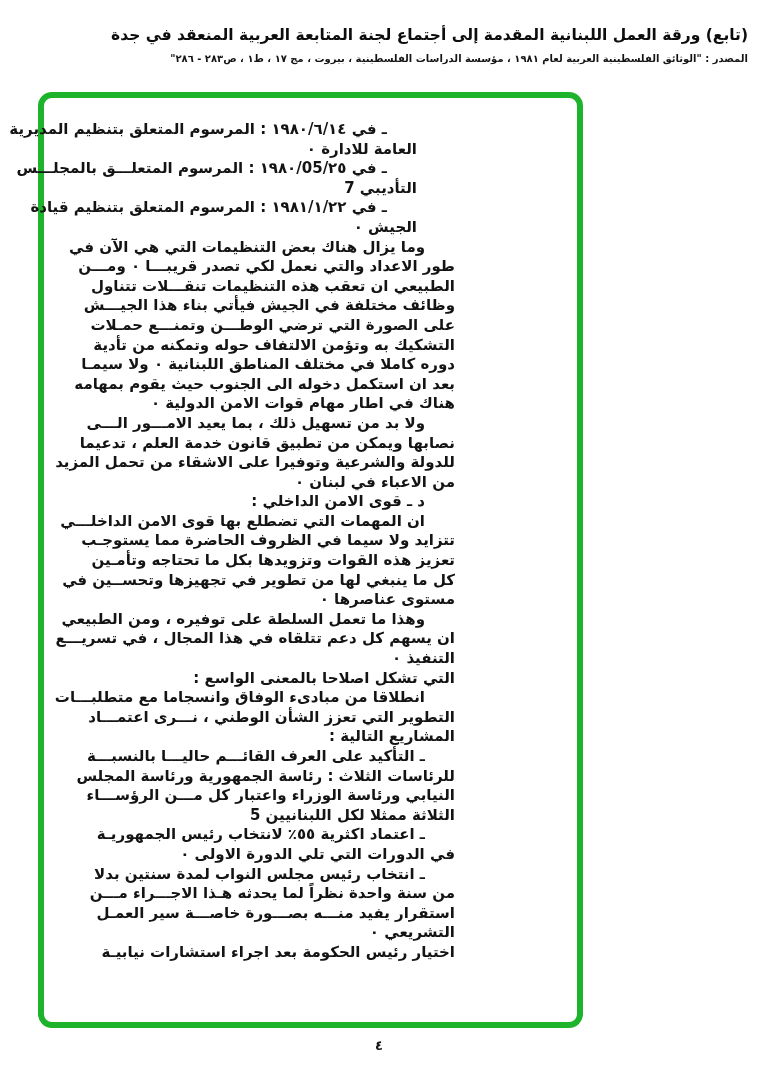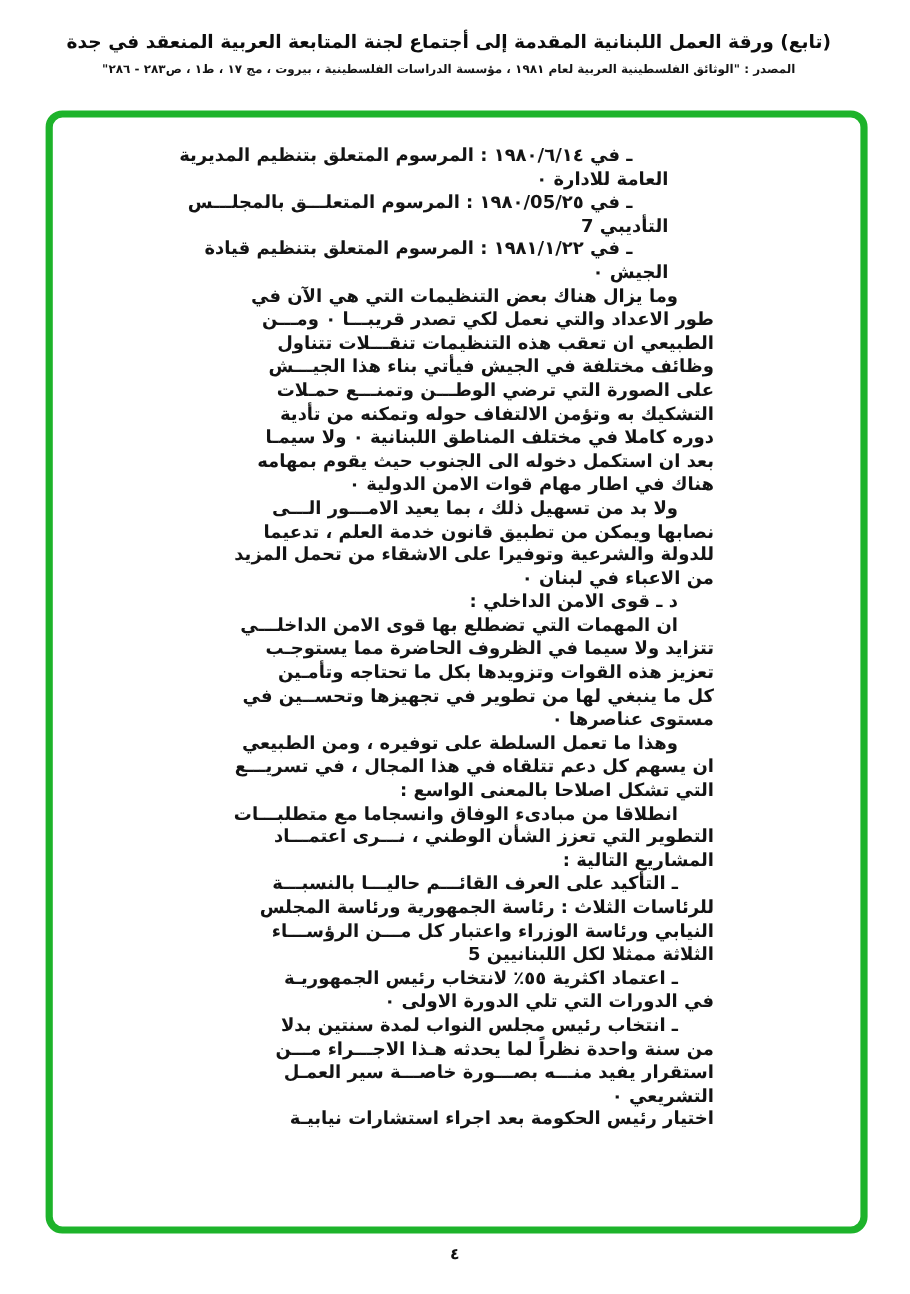--- a/index.html
+++ b/index.html
@@ -9,38 +9,37 @@
     background:#ffffff;
     font-family:"DejaVu Sans", sans-serif;
     color:#121212;
     direction:rtl;
     overflow:hidden;
   }
   .page-header {
     position:absolute;
     top:26px; left:0;
     width:748px;
-    text-align:center;
   }
   .page-title {
     font-size:15.5px;
     font-weight:bold;
     letter-spacing:0;
     color:#0d0d0d;
   }
   .source-line {
     margin-top:9px;
     font-size:10px;
     font-weight:bold;
     color:#141414;
   }
   .document-frame {
     position:absolute;
     left:38px; top:92px;
-    width:685px; height:936px;
+    width:545px; height:936px;
     border:6px solid #1db32a;
     border-radius:14px;
     background:#ffffff;
   }
   .document-body {
     position:absolute;
     top:22px;
     right:122px;
     width:412px;
     direction:rtl;
@@ -96,20 +95,21 @@
       <div class="line">للدولة والشرعية وتوفيرا على الاشقاء من تحمل المزيد</div>
       <div class="line">من الاعباء في لبنان ٠</div>
       <div class="line indent">د ـ قوى الامن الداخلي :</div>
       <div class="line indent">ان المهمات التي تضطلع بها قوى الامن الداخلـــي</div>
       <div class="line">تتزايد ولا سيما في الظروف الحاضرة مما يستوجـب</div>
       <div class="line">تعزيز هذه القوات وتزويدها بكل ما تحتاجه وتأمـين</div>
       <div class="line">كل ما ينبغي لها من تطوير في تجهيزها وتحســين في</div>
       <div class="line">مستوى عناصرها ٠</div>
       <div class="line indent">وهذا ما تعمل السلطة على توفيره ، ومن الطبيعي</div>
       <div class="line">ان يسهم كل دعم تتلقاه في هذا المجال ، في تسريـــع</div>
+      <div class="line">التنفيذ ٠</div>
       <div class="line">التي تشكل اصلاحا بالمعنى الواسع :</div>
       <div class="line indent">انطلاقا من مبادىء الوفاق وانسجاما مع متطلبـــات</div>
       <div class="line">التطوير التي تعزز الشأن الوطني ، نـــرى اعتمـــاد</div>
       <div class="line">المشاريع التالية :</div>
       <div class="line indent">ـ  التأكيد على العرف القائـــم حاليـــا بالنسبـــة</div>
       <div class="line">للرئاسات الثلاث : رئاسة الجمهورية ورئاسة المجلس</div>
       <div class="line">النيابي ورئاسة الوزراء واعتبار كل مـــن الرؤســـاء</div>
       <div class="line">الثلاثة ممثلا لكل اللبنانيين 5</div>
       <div class="line indent">ـ  اعتماد اكثرية ٥٥٪ لانتخاب رئيس الجمهوريـة</div>
       <div class="line">في الدورات التي تلي الدورة الاولى ٠</div>

